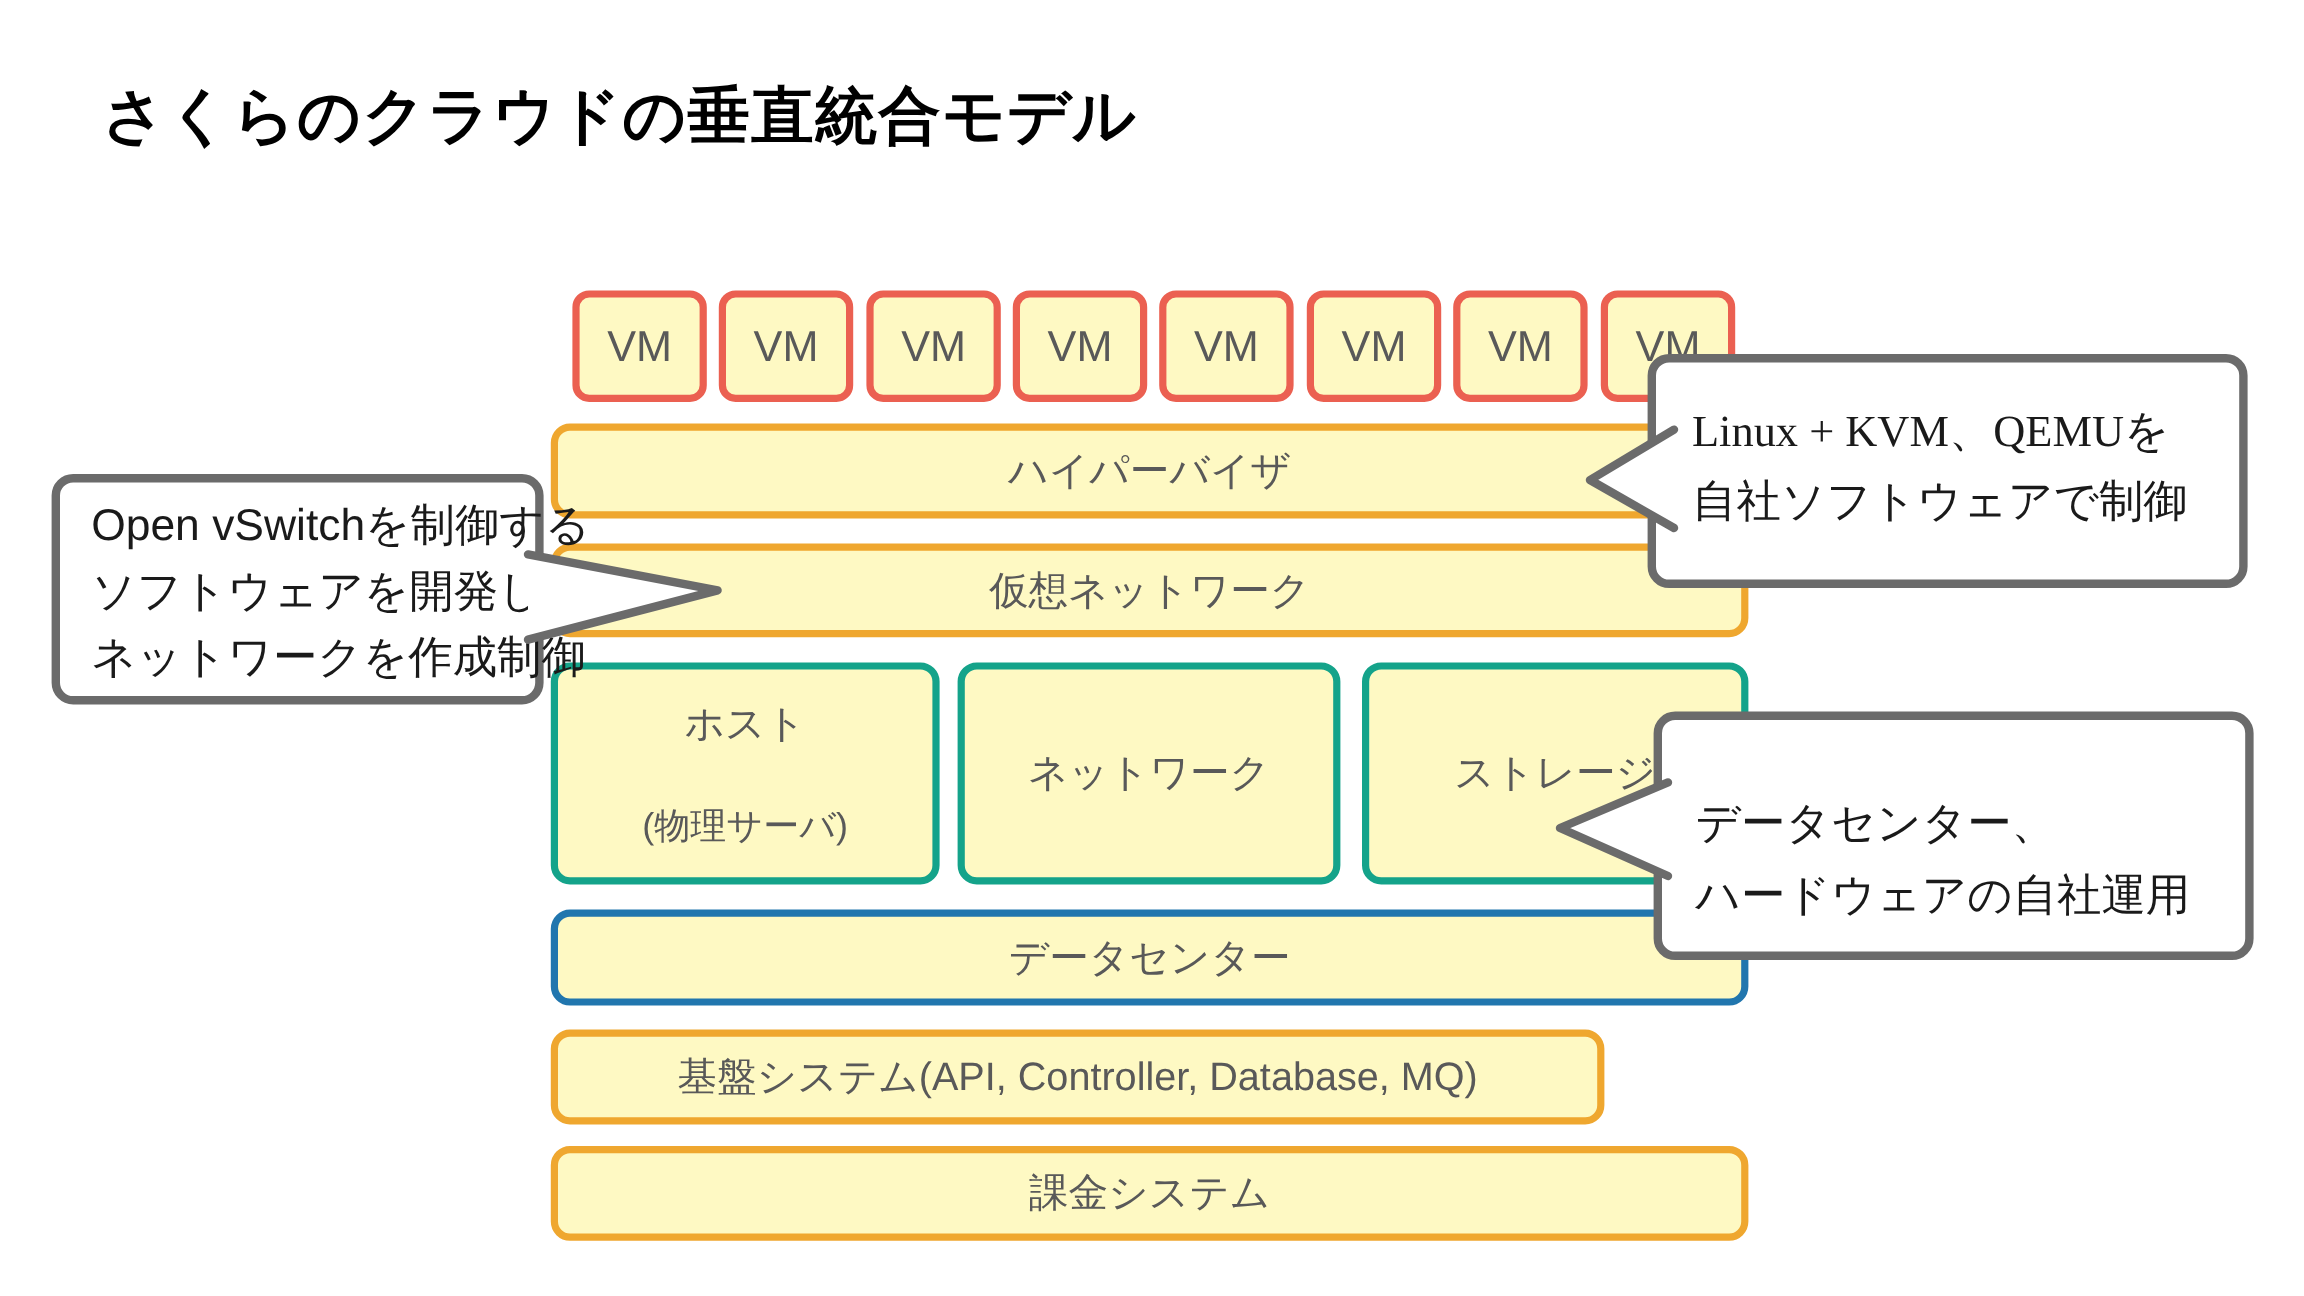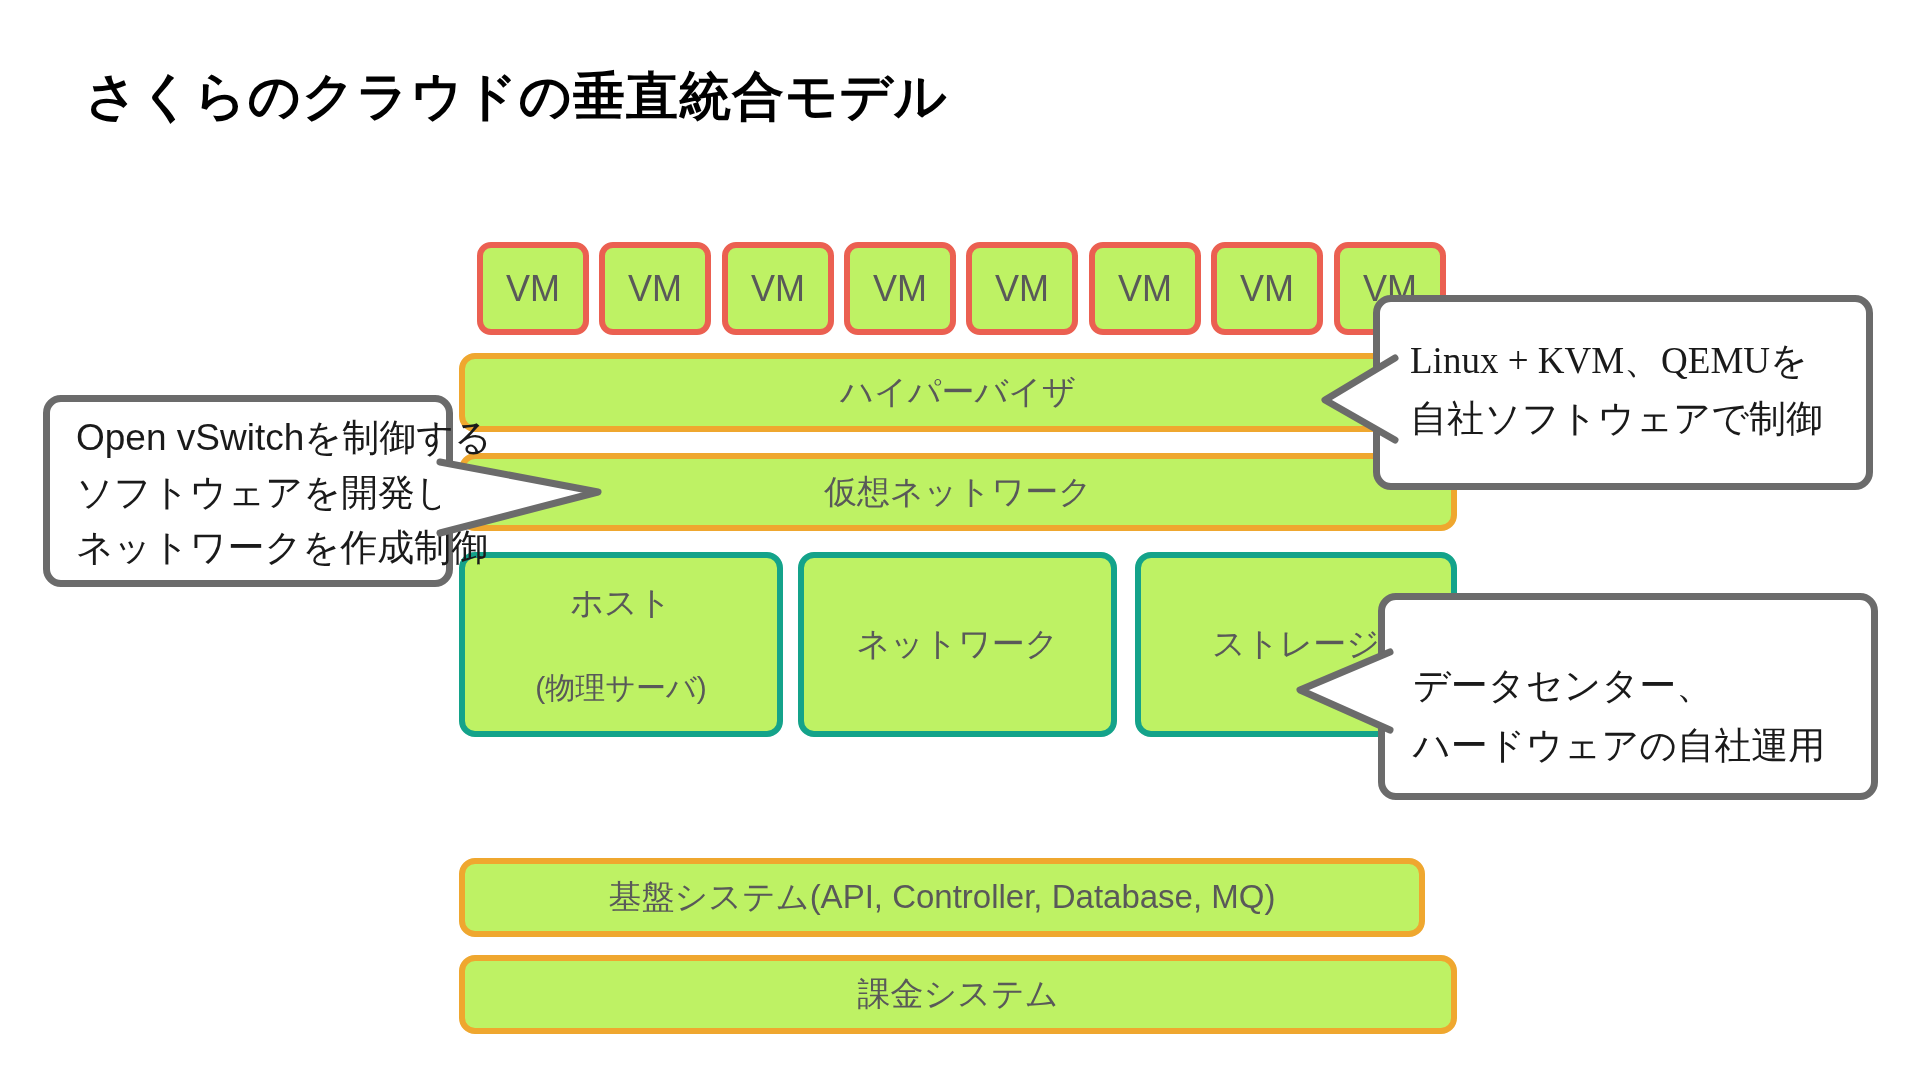--- a/index.html
+++ b/index.html
@@ -5,21 +5,21 @@
   html,body{margin:0;padding:0;background:#fff;}
   #stage{
     position:relative;width:1920px;height:1080px;background:#ffffff;overflow:hidden;
     font-family:"Liberation Sans","DejaVu Sans",sans-serif;
   }
   .title{
     position:absolute;left:85px;top:62px;font-size:52px;font-weight:900;
     color:#000;letter-spacing:1px;white-space:nowrap;
   }
   .box{
-    position:absolute;background:#bef264;display:flex;flex-direction:column;
+    position:absolute;background:#fef9c3;display:flex;flex-direction:column;
     align-items:center;justify-content:center;color:#595959;text-align:center;
     box-sizing:border-box;z-index:1;
   }
   .layer{border:6px solid #EFA72F;border-radius:16px;font-size:33px;}
   .layer.blue{border-color:#2176AE;}
   .layer.teal{border-color:#14A38A;}
   .vmbox{
     border:6px solid #EB6051;border-radius:14px;font-size:36px;
     left:0;top:242px;width:112px;height:93px;justify-content:center;
   }
@@ -76,22 +76,25 @@
     <span>ホスト</span>
     <span class="host-sub">(物理サーバ)</span>
   </div>
   <div class="box layer teal" style="left:798px;top:552px;width:319px;height:185px;">
     <span>ネットワーク</span>
   </div>
   <div class="box layer teal" style="left:1135px;top:552px;width:322px;height:185px;">
     <span>ストレージ</span>
   </div>
 
+  <div class="box layer blue" style="left:459px;top:758px;width:998px;height:80px;">
+    <span>データセンター</span>
+  </div>
 
-  <div class="box layer" style="left:459px;top:858px;width:966px;height:79px;">
+  <div class="box layer" style="left:459px;top:858px;width:878px;height:79px;">
     <span>基盤システム(API, Controller, Database, MQ)</span>
   </div>
 
   <div class="box layer" style="left:459px;top:955px;width:998px;height:79px;">
     <span>課金システム</span>
   </div>
 
   <div class="callout" style="left:43px;top:395px;width:410px;height:192px;padding:8px 0 0 26px;line-height:55px;">
     <span class="ln">Open vSwitchを制御する</span>
     <span class="ln">ソフトウェアを開発し、</span>

